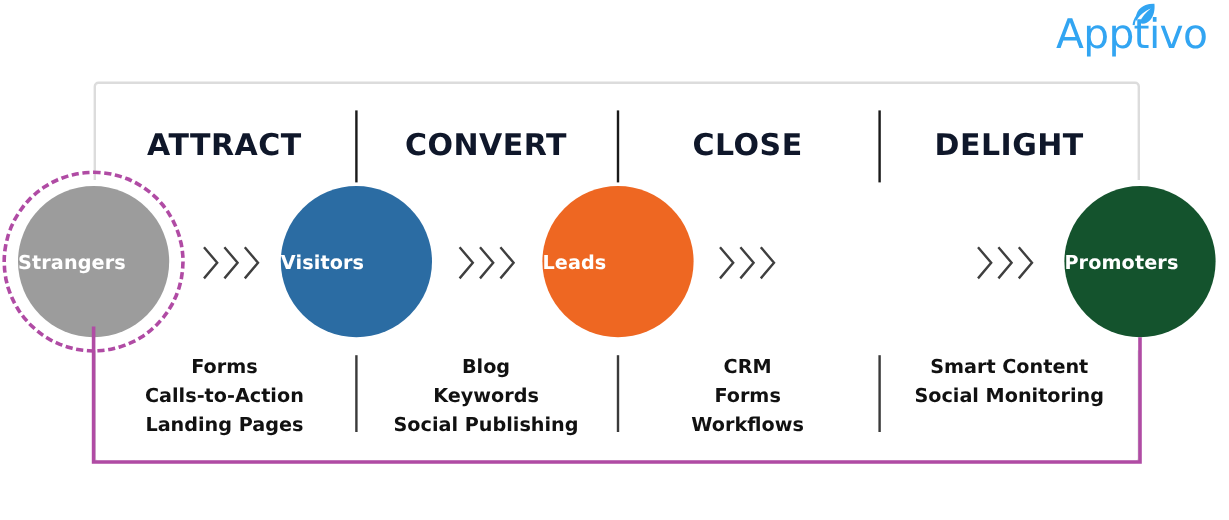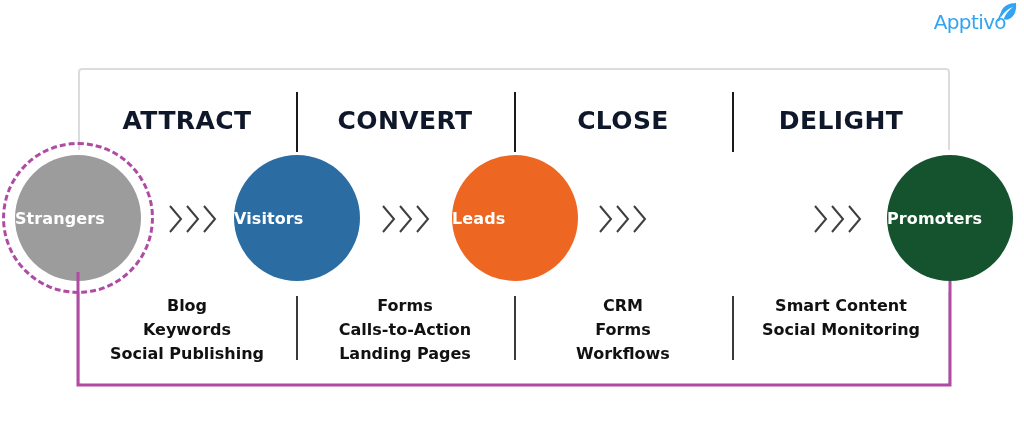--- a/index.html
+++ b/index.html
@@ -20,21 +20,21 @@
   .logo {
     position: absolute;
     top: 12px;
     right: 18px;
     display: flex;
     align-items: flex-end;
     gap: 0px;
     line-height: 1;
   }
   .logo-text {
-    font-size: 20px;
+    font-size: 34px;
     font-weight: 400;
     letter-spacing: -0.6px;
     color: #32a5f2;
     font-family: "DejaVu Sans", sans-serif;
     position: relative;
   }
   .logo-leaf {
     position: absolute;
     top: -9px;
     left: 63px;
@@ -299,29 +299,29 @@
 
 </div>
 
 <svg class="loop" viewBox="0 0 1024 433">
   <path d="M950 281 L950 385 L78 385 L78 272" fill="none" stroke="#b04ba4" stroke-width="3"></path>
 </svg>
 
 <div class="tactics-row">
 
   <div class="tactic-cell">
+    <span class="tactic-item">Forms</span>
+    <span class="tactic-item">Calls-to-Action</span>
+    <span class="tactic-item">Landing Pages</span>
+  </div>
+
+  <div class="tactic-cell">
     <span class="tactic-item">Blog</span>
     <span class="tactic-item">Keywords</span>
     <span class="tactic-item">Social Publishing</span>
-  </div>
-
-  <div class="tactic-cell">
-    <span class="tactic-item">Forms</span>
-    <span class="tactic-item">Calls-to-Action</span>
-    <span class="tactic-item">Landing Pages</span>
   </div>
 
   <div class="tactic-cell">
     <span class="tactic-item">CRM</span>
     <span class="tactic-item">Forms</span>
     <span class="tactic-item">Workflows</span>
   </div>
 
   <div class="tactic-cell">
     <span class="tactic-item">Smart Content</span>

